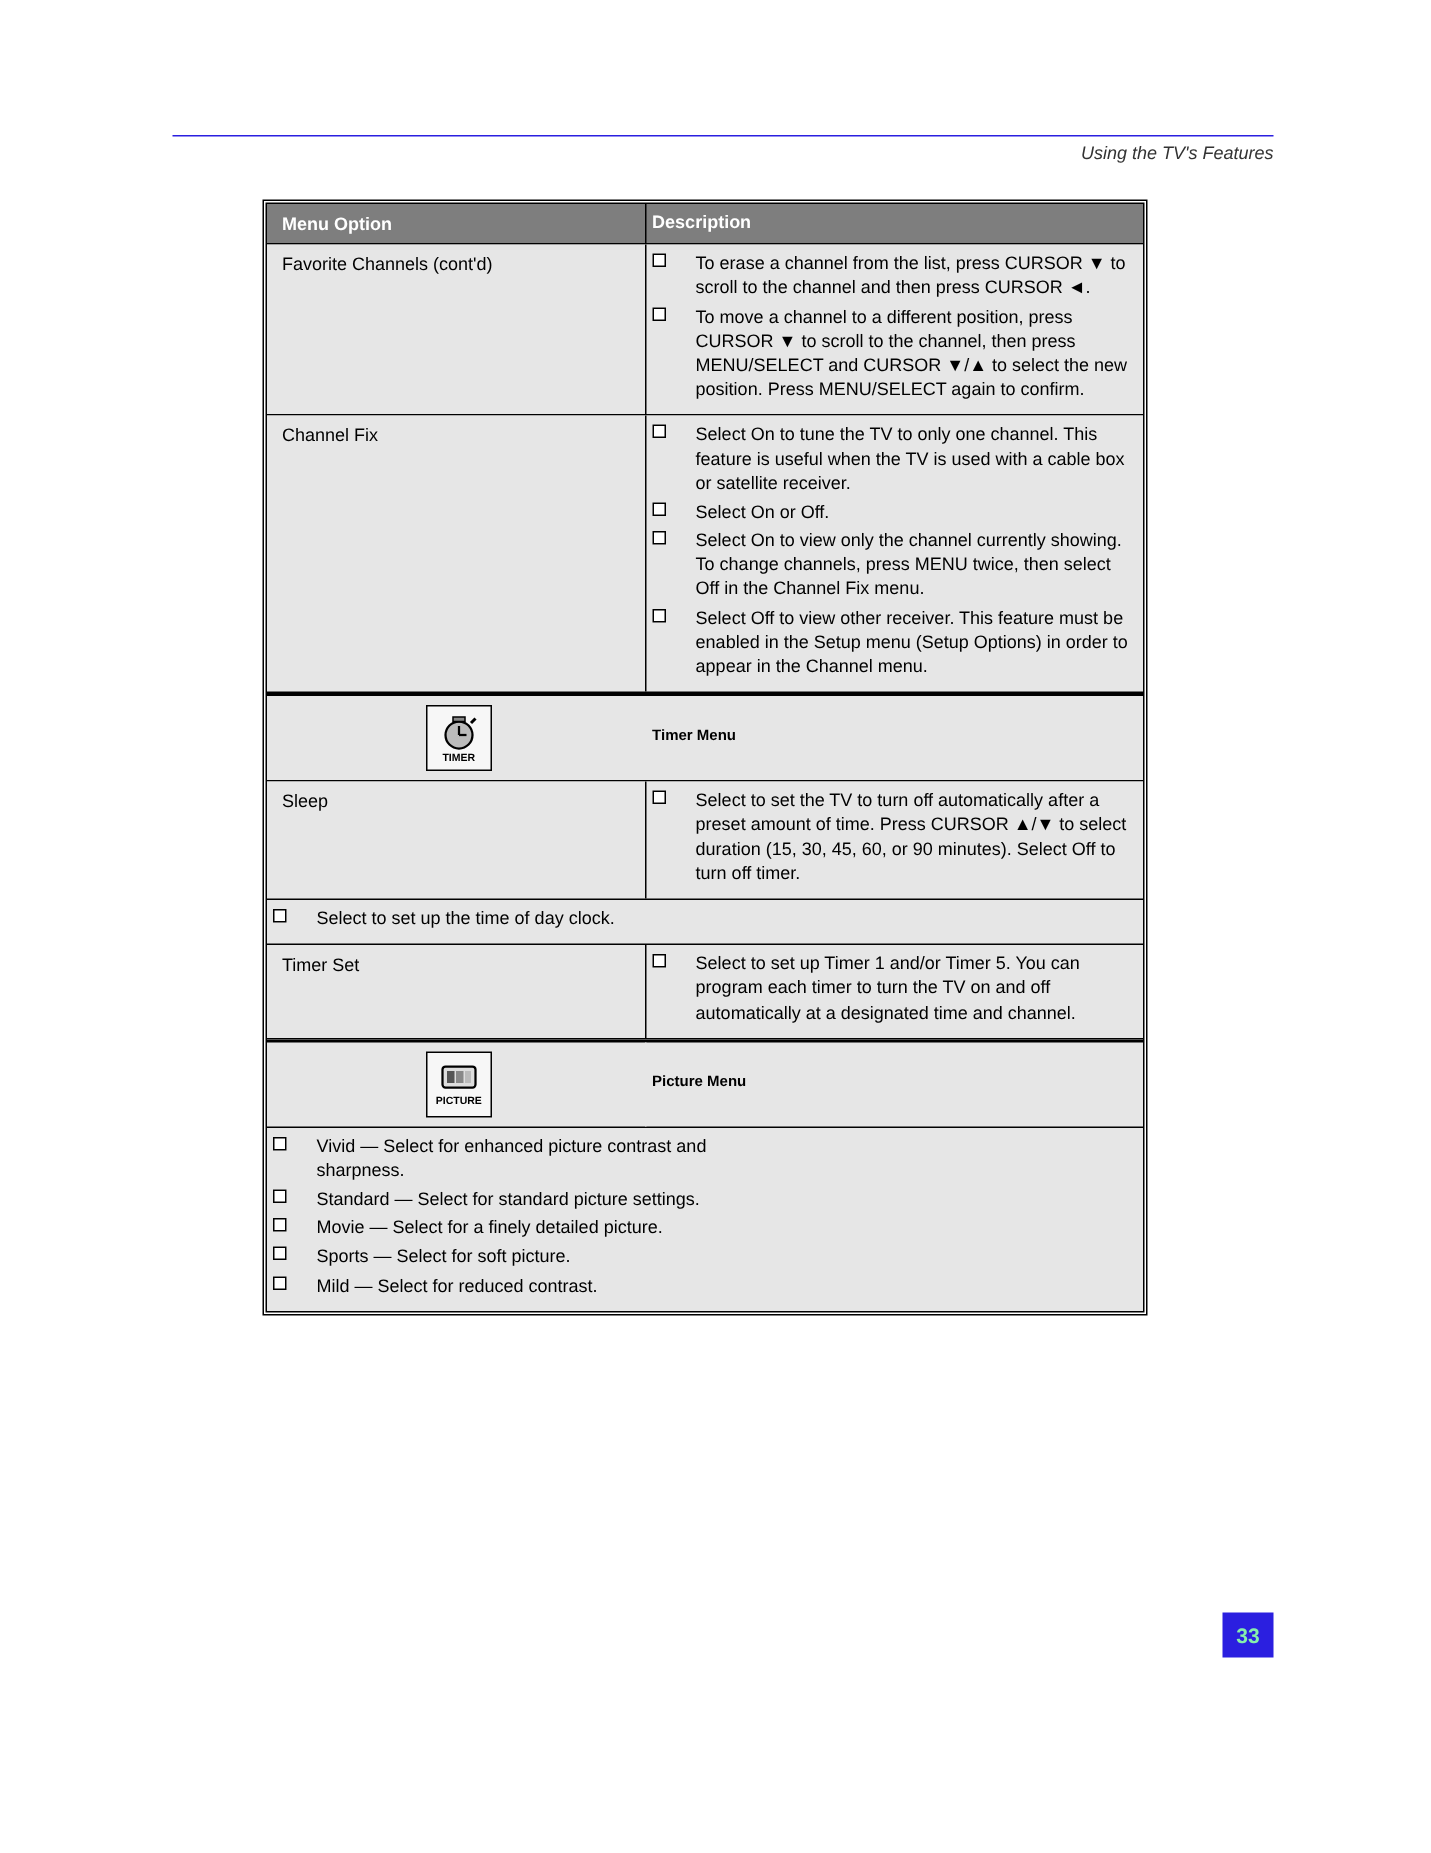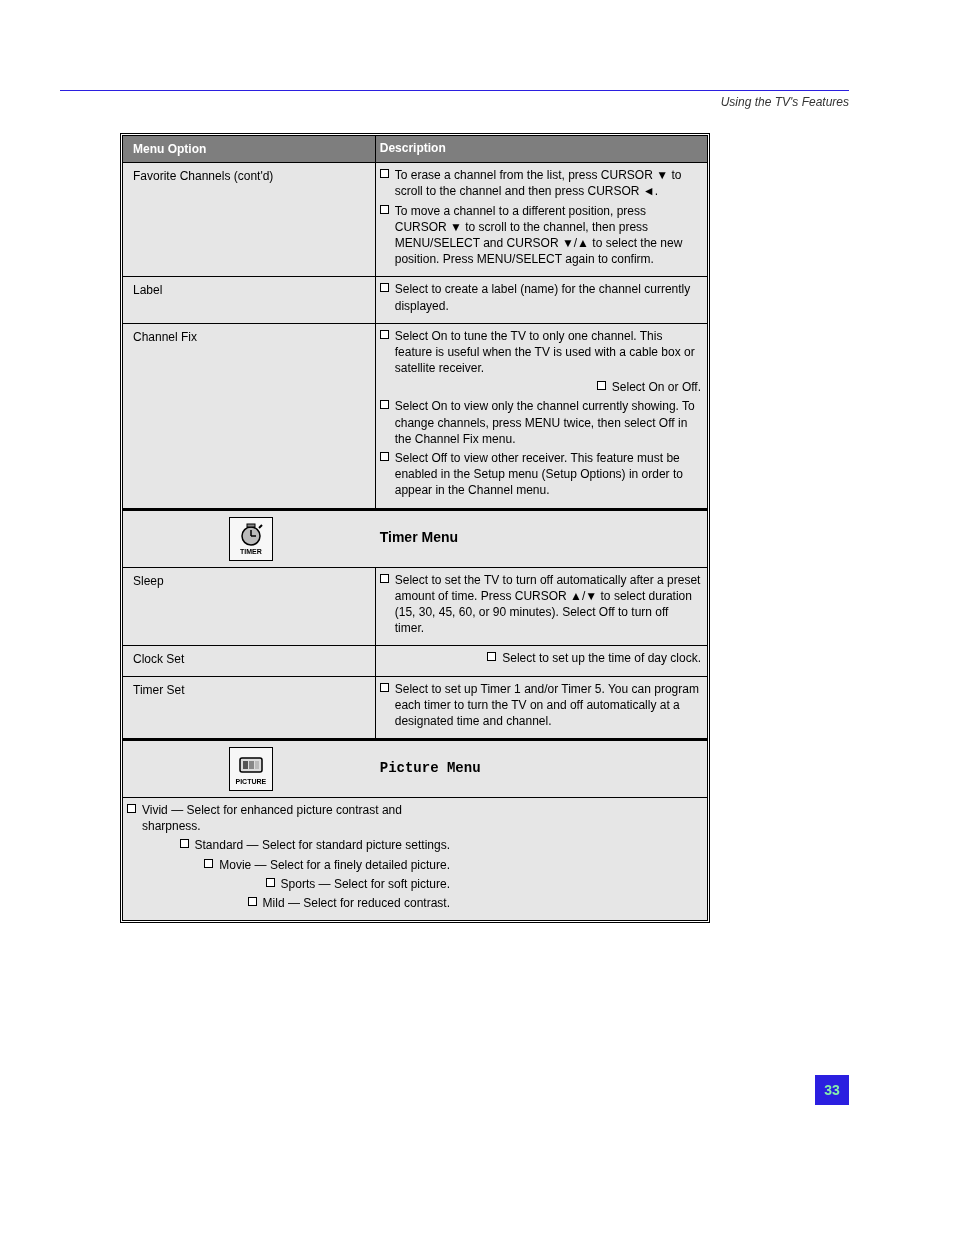--- a/index.html
+++ b/index.html
@@ -7,21 +7,21 @@
     margin: 0;
     background: #fff;
     font-family: Arial, Helvetica, sans-serif;
     font-size: 12px;
     color: #000;
   }
   .page {
     width: 954px;
     height: 1235px;
     position: relative;
-    padding: 90px 105px 0 60px;
+    padding: 90px 105px 0 115px;
   }
   .header-line {
     border-top: 1px solid #2b1fe0;
     width: 100%;
     margin-bottom: 8px;
   }
   .header-text {
     text-align: right;
     font-style: italic;
     color: #333;
@@ -49,21 +49,21 @@
   }
   .trow.section .col-left {
     display: flex;
     align-items: center;
     justify-content: center;
     flex-direction: column;
     border-right-color: #e6e6e6;
   }
   .trow.section .section-title {
     font-weight: bold;
-    font-size: 14px;
+    font-size: 10px;
     color: #000;
   }
   .trow.body {
     background: #e6e6e6;
   }
   .trow:last-child { border-bottom: none; }
   .col-left {
     width: 254px;
     border-right: 1px solid #000;
     padding: 6px 6px 6px 10px;
@@ -71,23 +71,22 @@
   }
   .col-right {
     width: 333px;
     padding: 4px 6px 6px 4px;
     font-size: 12px;
     line-height: 1.35;
   }
   .item {
     display: flex;
     align-items: flex-start;
-    gap: 6px;
+    gap: 20px;
     margin-bottom: 3px;
-    justify-content: flex-end;
   }
   .bullet {
     width: 9px; height: 9px;
     border: 1px solid #000;
     background: #fff;
     flex: 0 0 auto;
     margin-top: 2px;
     position: relative;
   }
   .icon-box {
@@ -137,29 +136,20 @@
             <span class="bullet"></span>
             <span>To erase a channel from the list, press CURSOR ▼ to scroll to the channel and then press CURSOR ◄.</span>
           </div>
         <div class="item">
             <span class="bullet"></span>
             <span>To move a channel to a different position, press CURSOR ▼ to scroll to the channel, then press MENU/SELECT and CURSOR ▼/▲ to select the new position. Press MENU/SELECT again to confirm.</span>
           </div>
       </div>
     </div>
 
-    <div class="trow body">
-      <div class="col-left">Label</div>
-      <div class="col-right">
-        <div class="item">
-            <span class="bullet"></span>
-            <span>Select to create a label (name) for the channel currently displayed.</span>
-          </div>
-      </div>
-    </div>
 
     <div class="trow body">
       <div class="col-left">Channel Fix</div>
       <div class="col-right">
         <div class="item">
             <span class="bullet"></span>
             <span>Select On to tune the TV to only one channel. This feature is useful when the TV is used with a cable box or satellite receiver.</span>
           </div>
         <div class="item">
             <span class="bullet"></span>
@@ -198,21 +188,20 @@
       <div class="col-left">Sleep</div>
       <div class="col-right">
         <div class="item">
             <span class="bullet"></span>
             <span>Select to set the TV to turn off automatically after a preset amount of time. Press CURSOR ▲/▼ to select duration (15, 30, 45, 60, or 90 minutes). Select Off to turn off timer.</span>
           </div>
       </div>
     </div>
 
     <div class="trow body">
-      <div class="col-left">Clock Set</div>
       <div class="col-right">
         <div class="item">
             <span class="bullet"></span>
             <span>Select to set up the time of day clock.</span>
           </div>
       </div>
     </div>
 
     <div class="trow body">
       <div class="col-left">Timer Set</div>
@@ -229,21 +218,21 @@
         <div class="icon-box">
           <svg width="28" height="24" viewBox="0 0 28 24">
             <rect x="3" y="4" width="22" height="14" rx="2" fill="#ddd" stroke="#000" stroke-width="1.5"></rect>
             <rect x="6" y="7" width="5" height="8" fill="#555"></rect>
             <rect x="12" y="7" width="5" height="8" fill="#888"></rect>
             <rect x="18" y="7" width="4" height="8" fill="#bbb"></rect>
           </svg>
           <span>PICTURE</span>
         </div>
       </div>
-      <div class="col-right" style="display:flex;align-items:center;font-family:Liberation Mono, monospace;">
+      <div class="col-right" style="display:flex;align-items:center;">
         <span class="section-title">Picture Menu</span>
       </div>
     </div>
 
     <div class="trow body">
       <div class="col-right">
         <div class="item">
             <span class="bullet"></span>
             <span>Vivid — Select for enhanced picture contrast and sharpness.</span>
           </div>

